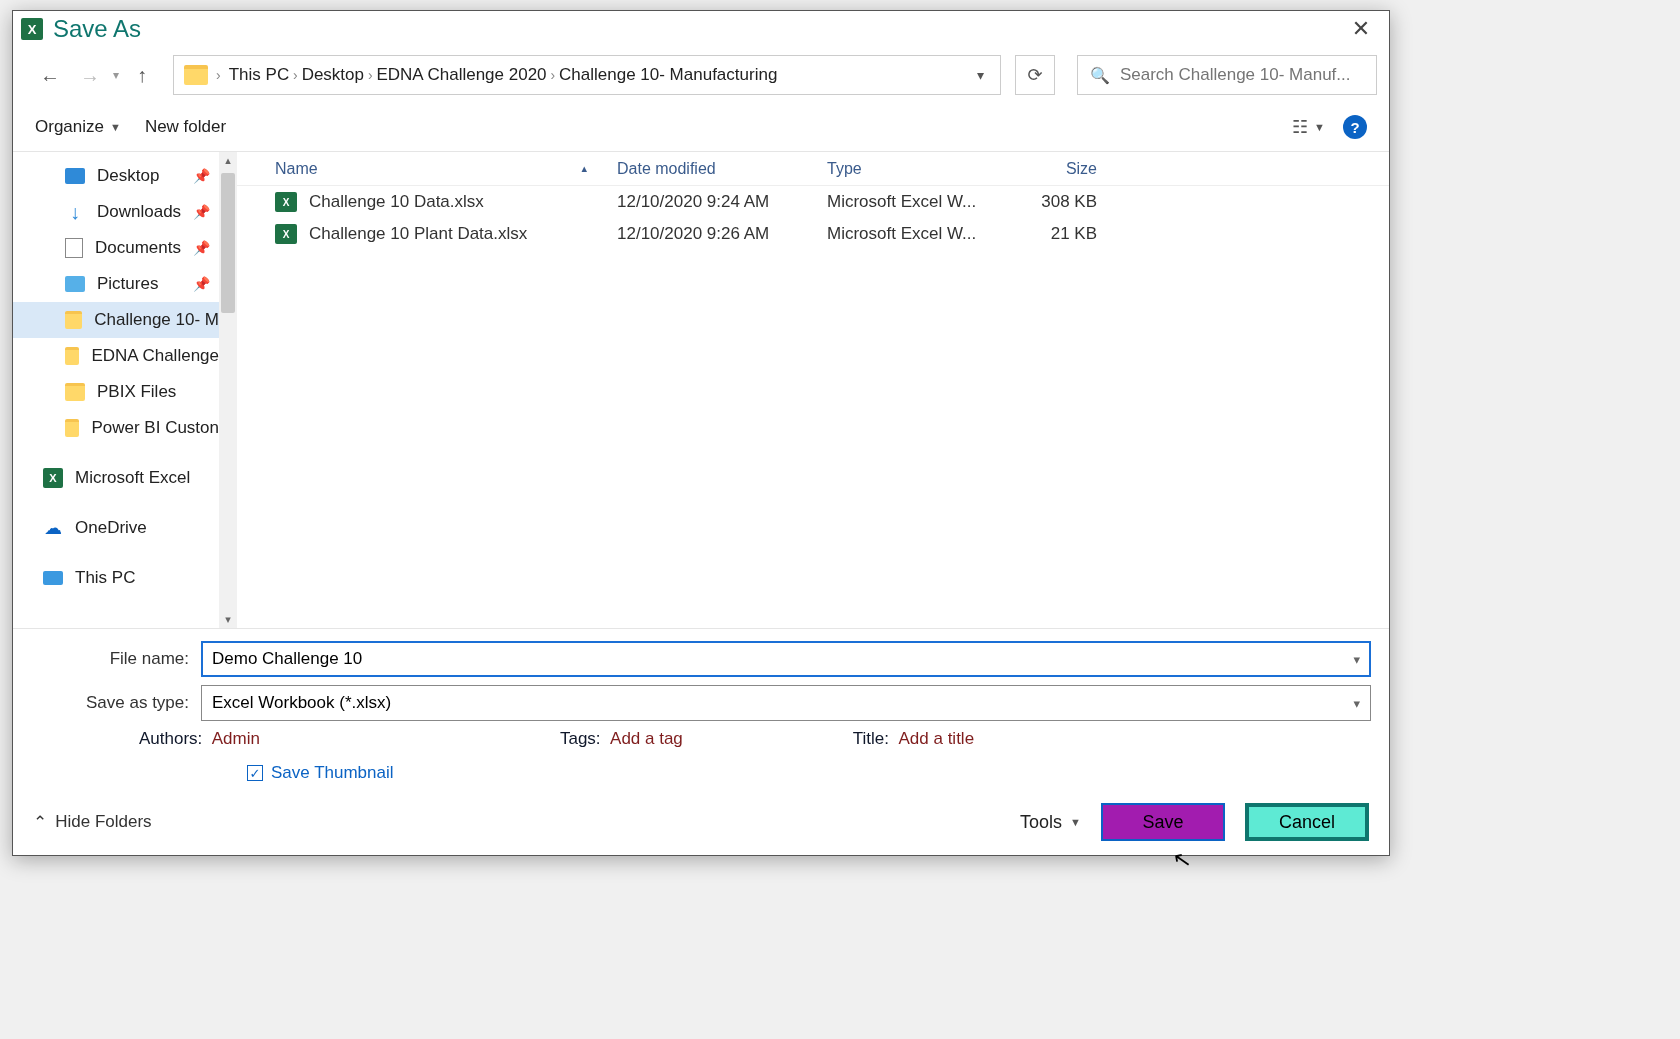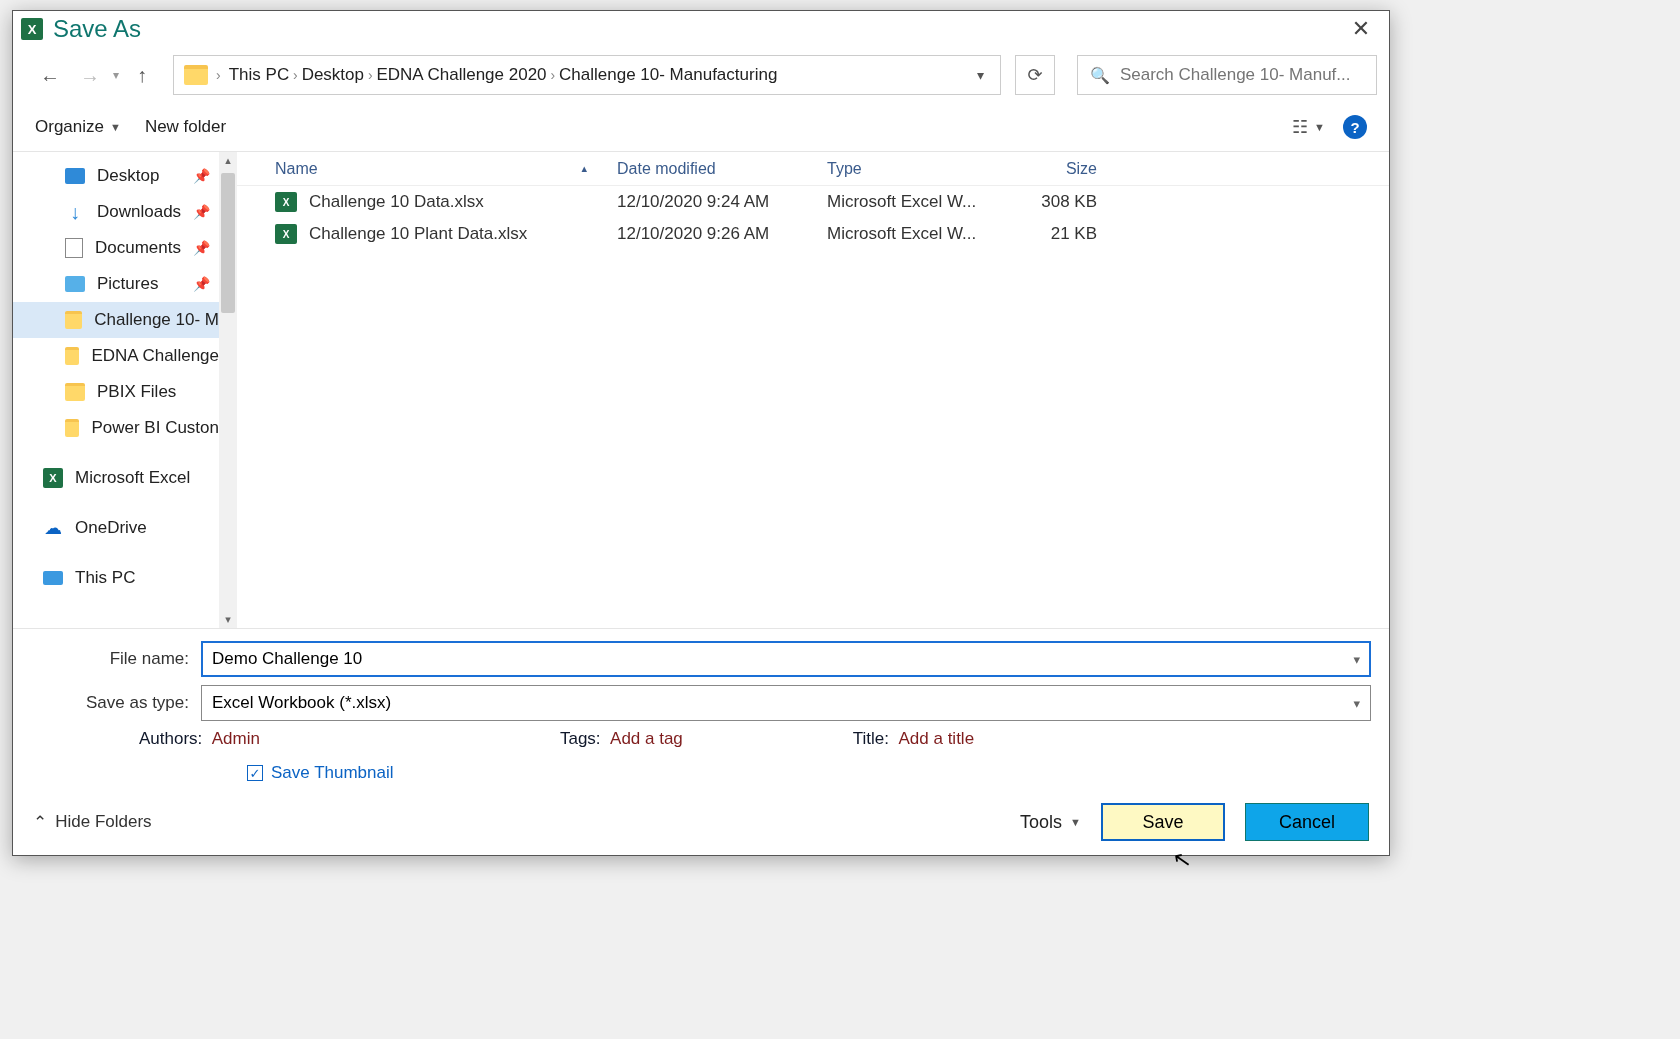--- a/index.html
+++ b/index.html
@@ -84,22 +84,22 @@
   .meta { display:flex; gap:60px; padding-left:108px; margin:8px 0 14px 0; font-size:17px;}
   .meta .ml { color:#0f172a;}
   .meta .mv { color:#7f1d1d; cursor:pointer;}
   .thumb { display:flex; align-items:center; gap:8px; padding-left:216px; font-size:17px; color:#0b63c4;}
   .cb { width:16px;height:16px;border:1.5px solid #0b63c4; display:flex;align-items:center;justify-content:center;color:#0b63c4;font-size:13px;}
   
   .footer { display:flex; align-items:center; padding:14px 20px; gap:20px;}
   .hide-f { display:flex; align-items:center; gap:8px; font-size:17px; color:#333; cursor:pointer;}
   .footer-spacer { flex:1;}
   .tools { display:flex; align-items:center; gap:8px; font-size:18px; color:#222; cursor:pointer;}
-  .btn { width:124px; height:38px; border:1px solid #0f766e; background:#0ea5e9; font-size:18px; display:flex; align-items:center; justify-content:center; cursor:pointer;}
-  .btn.primary { border:2px solid #0b63c4; background:#fef9c3;}
+  .btn { width:124px; height:38px; border:4px solid #0f766e; background:#5eead4; font-size:18px; display:flex; align-items:center; justify-content:center; cursor:pointer;}
+  .btn.primary { border:2px solid #0b63c4; background:#a21caf;}
   
   .cursor { position:absolute; left:1160px; top:836px; font-size:22px; color:#000; pointer-events:none; transform:rotate(-10deg);}
 </style>
 </head>
 <body>
 
 <div class="dialog">
 
   <div class="titlebar">
     <div class="excel-icon">X</div>

